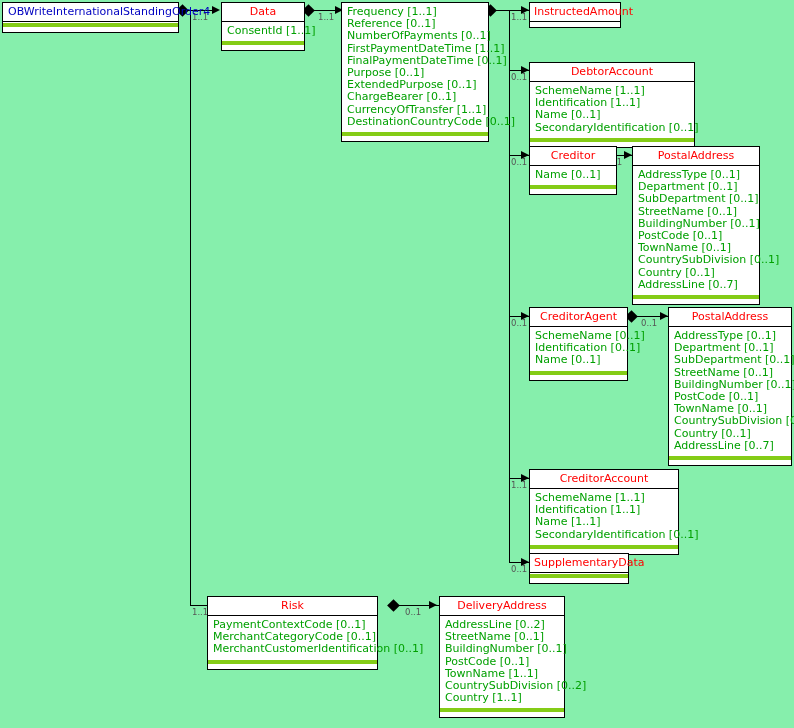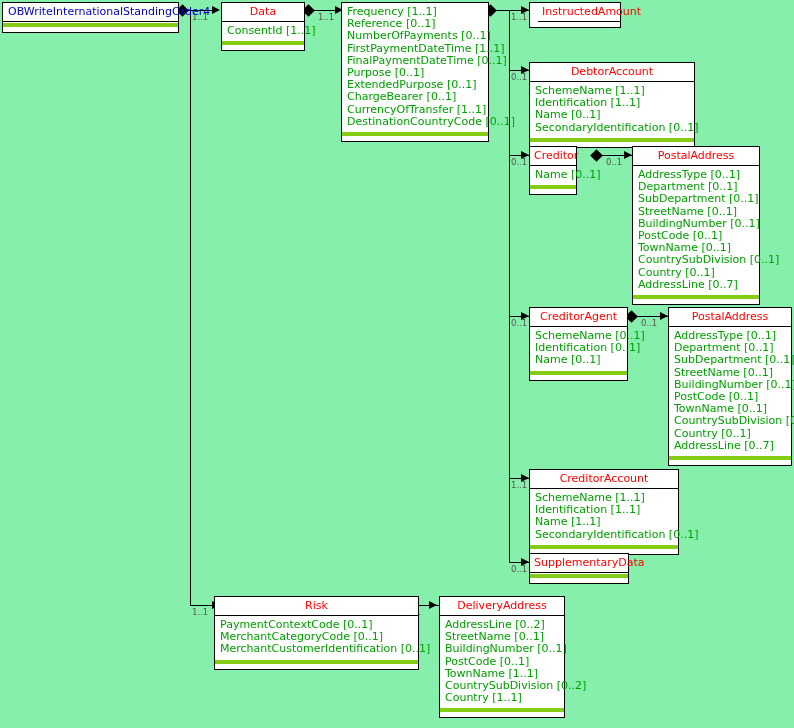--- a/index.html
+++ b/index.html
@@ -179,37 +179,37 @@
       <div class="attr">FinalPaymentDateTime [0..1]</div>
       <div class="attr">Purpose [0..1]</div>
       <div class="attr">ExtendedPurpose [0..1]</div>
       <div class="attr">ChargeBearer [0..1]</div>
       <div class="attr">CurrencyOfTransfer [1..1]</div>
       <div class="attr">DestinationCountryCode [0..1]</div>
     </div>
     <div class="uml-tail"></div>
   </div>
 
-  <div class="uml-box" style="left:529px; top:2px; width:92px;padding-left:8px;">
+  <div class="uml-box" style="left:529px; top:2px; width:92px;">
     <div class="uml-title">InstructedAmount</div>
     <div class="uml-tail"></div>
   </div>
 
   <div class="uml-box" style="left:529px; top:62px; width:166px;">
     <div class="uml-title">DebtorAccount</div>
     <div class="uml-attrs">
       <div class="attr">SchemeName [1..1]</div>
       <div class="attr">Identification [1..1]</div>
       <div class="attr">Name [0..1]</div>
       <div class="attr">SecondaryIdentification [0..1]</div>
     </div>
     <div class="uml-tail"></div>
   </div>
 
-  <div class="uml-box" style="left:529px; top:146px; width:48px;">
+  <div class="uml-box" style="left:529px; top:146px; width:88px;">
     <div class="uml-title">Creditor</div>
     <div class="uml-attrs">
       <div class="attr">Name [0..1]</div>
     </div>
     <div class="uml-tail"></div>
   </div>
 
   <div class="uml-box" style="left:632px; top:146px; width:128px;">
     <div class="uml-title">PostalAddress</div>
     <div class="uml-attrs">
@@ -264,21 +264,21 @@
     </div>
     <div class="uml-tail"></div>
   </div>
 
   <div class="uml-box" style="left:529px; top:553px; width:100px;">
     <div class="uml-title">SupplementaryData</div>
     <div class="uml-attrs empty-strip"></div>
     <div class="uml-tail"></div>
   </div>
 
-  <div class="uml-box" style="left:214px; top:596px; width:205px;">
+  <div class="uml-box" style="left:207px; top:596px; width:171px;">
     <div class="uml-title">Risk</div>
     <div class="uml-attrs">
       <div class="attr">PaymentContextCode [0..1]</div>
       <div class="attr">MerchantCategoryCode [0..1]</div>
       <div class="attr">MerchantCustomerIdentification [0..1]</div>
     </div>
     <div class="uml-tail"></div>
   </div>
 
   <div class="uml-box" style="left:439px; top:596px; width:126px;">

